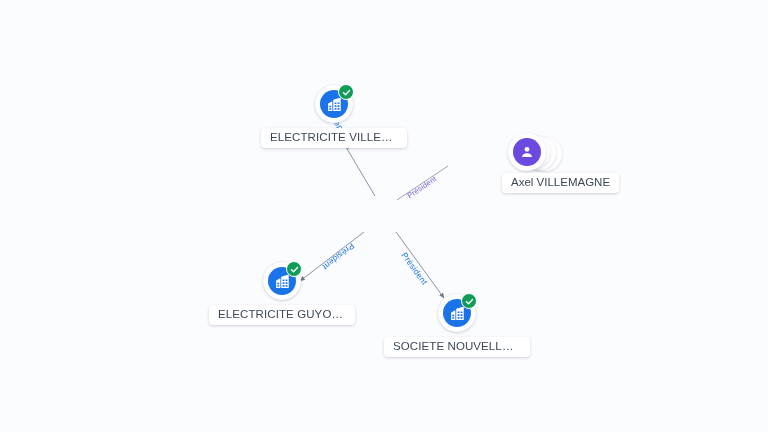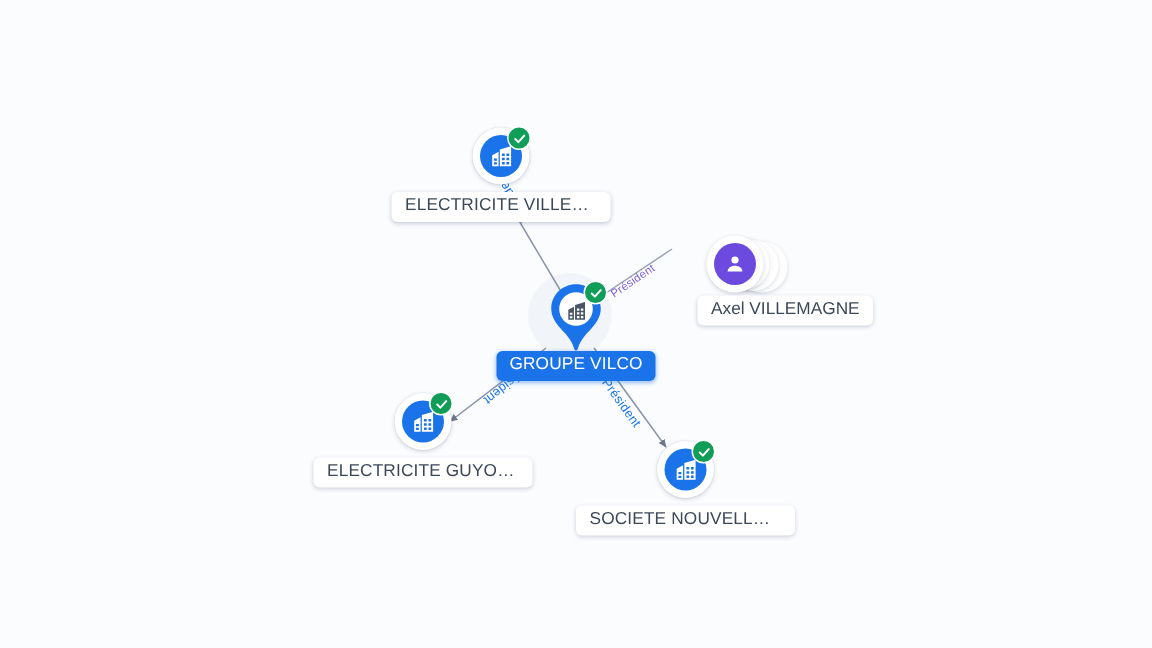--- a/index.html
+++ b/index.html
@@ -258,57 +258,36 @@
       </div>
       <div class="verified-badge">
         <svg width="9" height="9" viewBox="0 0 24 24" fill="none" stroke="#ffffff" stroke-width="3.6" stroke-linecap="round" stroke-linejoin="round">
           <path d="M4 12.5 L9.5 18 L20 6.5"></path>
         </svg>
       </div>
     </div>
     <div class="node-label">ELECTRICITE VILLEMAG...</div>
   </div>
 
-  <div class="node" style="left:444px; top:157px; width:120px; align-items:flex-start;margin-left:27px;">
+  <div class="node" style="left:444px; top:133px; width:120px; align-items:flex-end;">
     <div class="person-wrap">
       <div class="stack-card c3"></div>
       <div class="stack-card c2"></div>
       <div class="stack-card c1"></div>
       <div class="person-ring"></div>
       <div class="person-disc">
         <svg width="16" height="16" viewBox="0 0 24 24" fill="#ffffff">
           <circle cx="12" cy="8" r="3.6"></circle>
           <path d="M4.6 19.6c0-3.6 3.3-5.8 7.4-5.8s7.4 2.2 7.4 5.8H4.6z"></path>
         </svg>
       </div>
       <div class="person-label">Axel VILLEMAGNE</div>
     </div>
   </div>
 
-  <div class="node" style="left:360px; top:188px; width:48px;">
-    <div class="pin-halo"></div>
-    <div class="pin-wrap">
-      <svg class="pin-shape" width="40" height="48" viewBox="0 0 40 48">
-        <path d="M20 1.5c-9.1 0-16.5 7.2-16.5 16.1 0 5.1 2.6 9.3 6.1 13.2 3.4 3.8 7.5 7.4 9.3 14.0 .3 1.1 1.9 1.1 2.2 0 1.8-6.6 5.9-10.2 9.3-14.0 3.5-3.9 6.1-8.1 6.1-13.2C36.5 8.7 29.1 1.5 20 1.5z" fill="#1a73e8"></path>
-        <circle cx="20" cy="18" r="11.2" fill="#ffffff"></circle>
-      </svg>
-      <div class="pin-inner-icon">
-        <svg width="15" height="15" viewBox="0 0 24 24" fill="#4a5568">
-          <path d="M3 21V10.5l6-3.2V21H3zm1.6-1.6h2.8v-2.2H4.6v2.2zm0-3.6h2.8v-2.2H4.6v2.2z"></path>
-          <path d="M10.2 21V5.2L20.8 2v19H10.2zm2-1.6h2.6v-2.4h-2.6v2.4zm0-4h2.6V13h-2.6v2.4zm0-4h2.6V9h-2.6v2.4zm4.2 8h2.6v-2.4h-2.6v2.4zm0-4h2.6V13h-2.6v2.4zm0-4h2.6V9h-2.6v2.4z"></path>
-        </svg>
-      </div>
-      <div class="pin-badge">
-        <svg width="9" height="9" viewBox="0 0 24 24" fill="none" stroke="#ffffff" stroke-width="3.6" stroke-linecap="round" stroke-linejoin="round">
-          <path d="M4 12.5 L9.5 18 L20 6.5"></path>
-        </svg>
-      </div>
-    </div>
-    <div class="node-label primary" style="margin-top:-2px;">GROUPE VILCO</div>
-  </div>
 
   <div class="node" style="left:392px; top:294px; width:130px;">
     <div class="avatar-wrap">
       <div class="avatar-ring"></div>
       <div class="avatar-disc">
         <svg width="17" height="17" viewBox="0 0 24 24" fill="#ffffff">
           <path d="M3 21V10.5l6-3.2V21H3zm1.6-1.6h2.8v-2.2H4.6v2.2zm0-3.6h2.8v-2.2H4.6v2.2z"></path>
           <path d="M10.2 21V5.2L20.8 2v19H10.2zm2-1.6h2.6v-2.4h-2.6v2.4zm0-4h2.6V13h-2.6v2.4zm0-4h2.6V9h-2.6v2.4zm4.2 8h2.6v-2.4h-2.6v2.4zm0-4h2.6V13h-2.6v2.4zm0-4h2.6V9h-2.6v2.4z"></path>
         </svg>
       </div>

